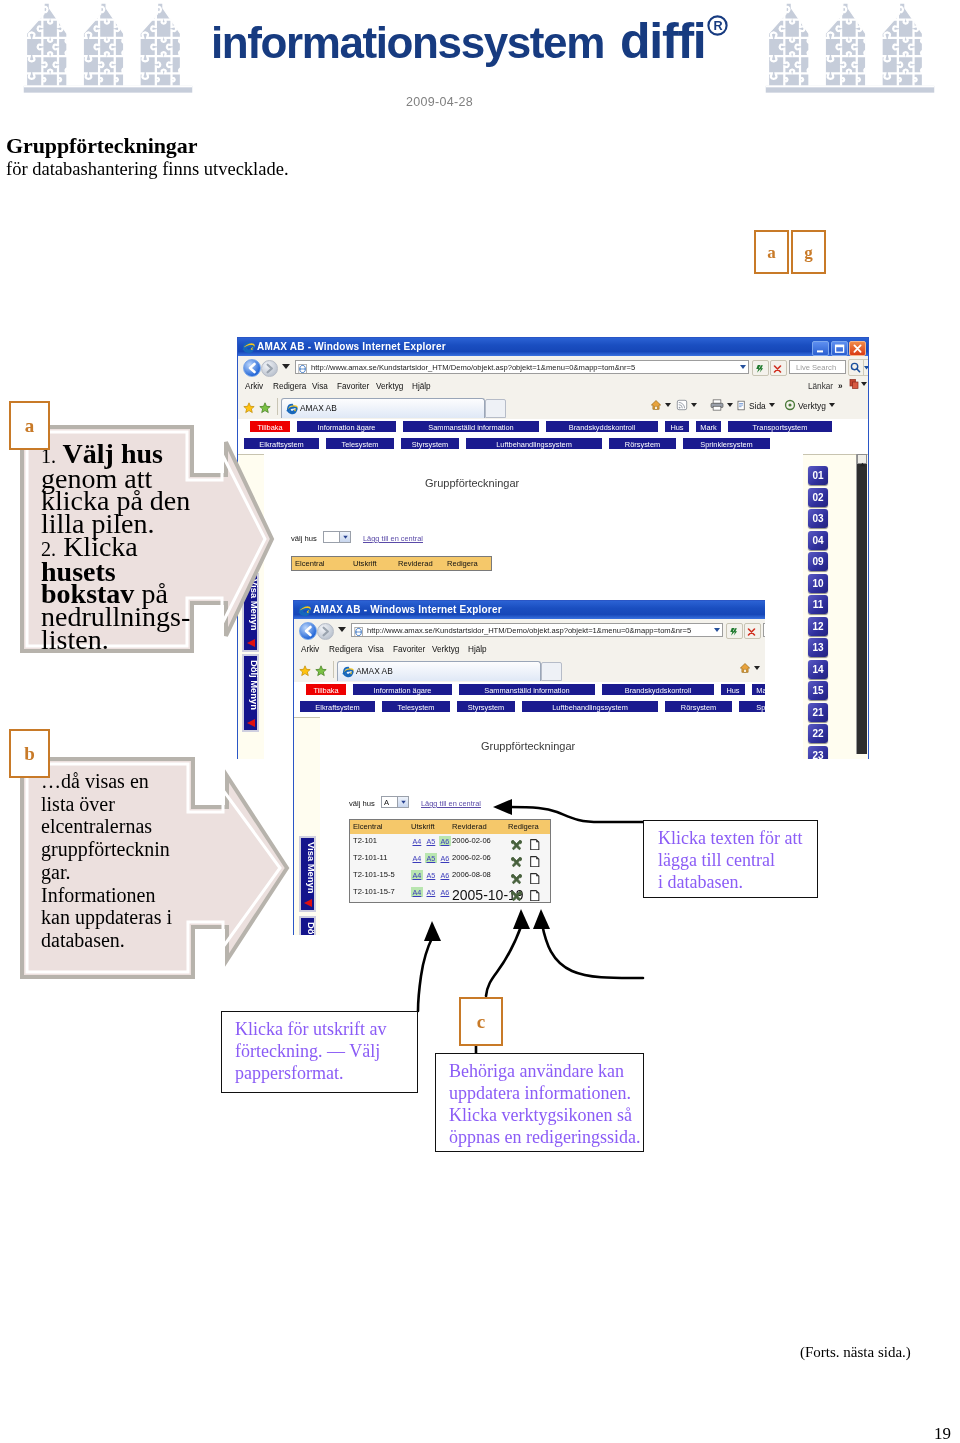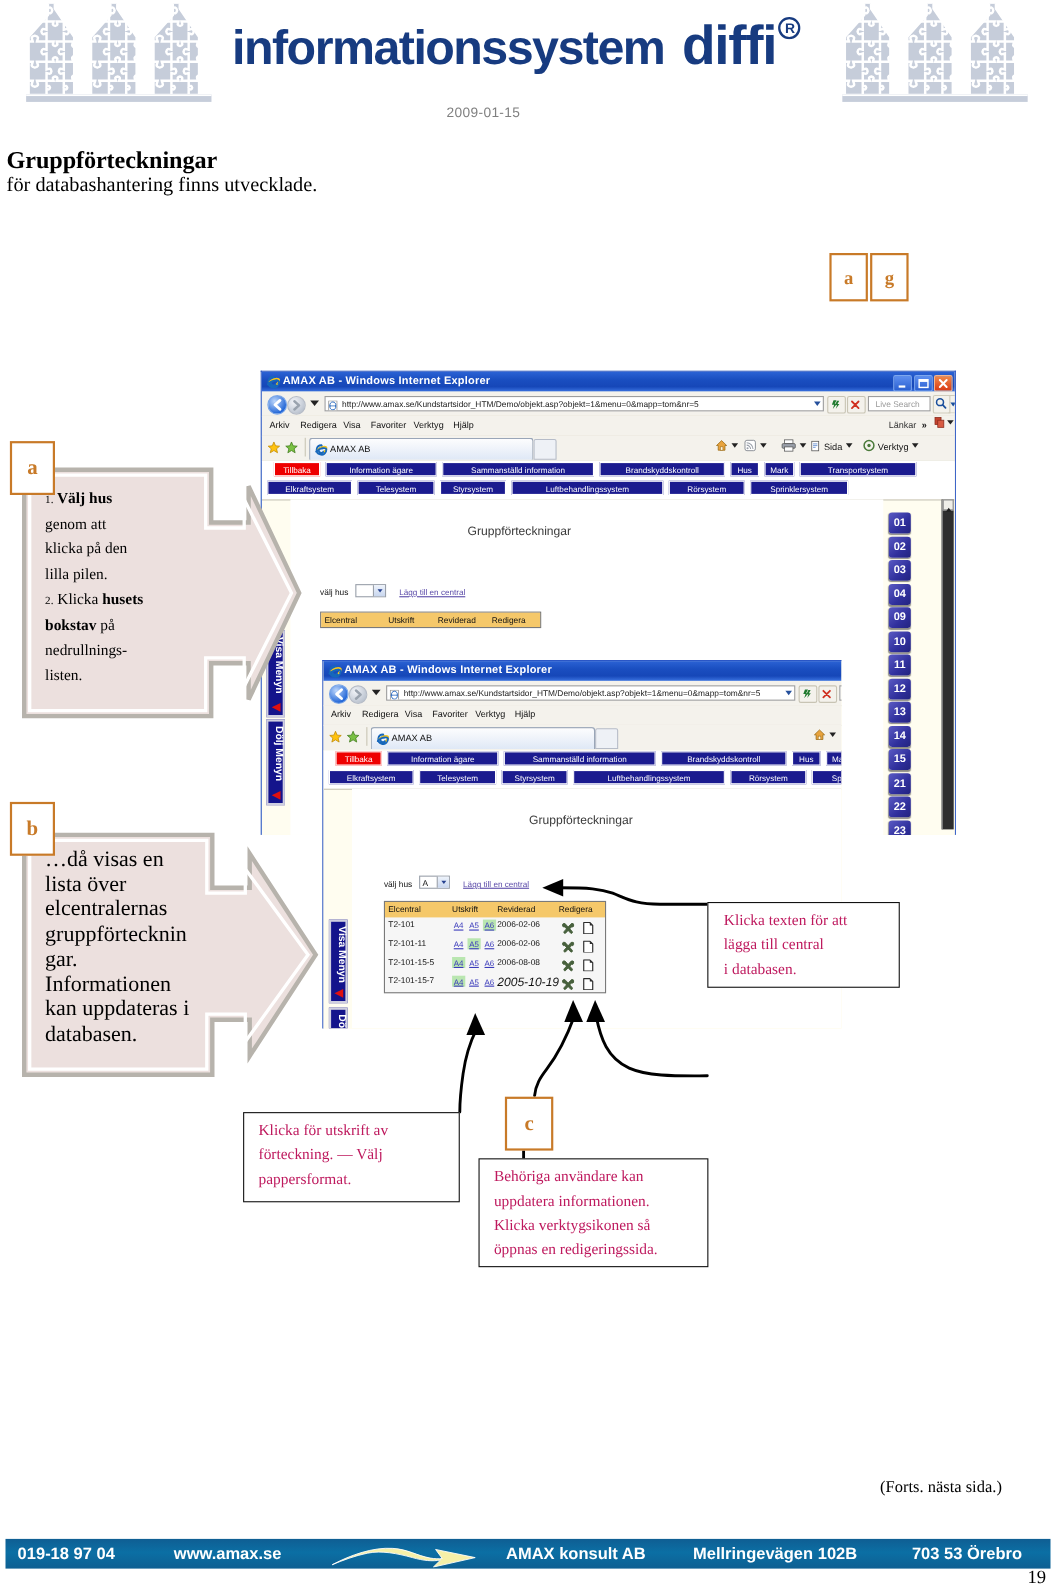--- a/index.html
+++ b/index.html
@@ -59,21 +59,21 @@
 
 
   
   .arrowbox{position:absolute;}
   .arrowsvg{position:absolute;left:0;top:0;}
   .calltext{position:absolute;color:#000;}
   .calltext .num{font-size:0.72em;}
   .calltext b{font-weight:bold;}
   .tagbox2{position:absolute;border:2px solid #C87A28;background:#fff;
            font-weight:bold;color:#C87A28;font-size:19px;text-align:center;line-height:45px;z-index:5;}
-  .ntext{position:absolute;font-size:14px;line-height:22.1px;color:#be185d;white-space:nowrap;}
+  .ntext{position:absolute;font-size:18px;line-height:22.1px;color:#8b5cf6;white-space:nowrap;}
   .leaders{position:absolute;left:0;top:0;pointer-events:none;}
   .plainbox{position:absolute;border:1.4px solid #111;background:#fff;color:#000;box-sizing:border-box;}
 
   
   .cont{position:absolute;left:800px;top:1344px;font-size:15px;color:#000;}
   .fbar{position:absolute;left:5px;top:1399px;width:950px;height:27px;
         background:linear-gradient(180deg,#0F5E93 0%,#0B6FA4 45%,#0E5F92 100%);
         font-family:"Liberation Sans",sans-serif;font-weight:bold;color:#fff;font-size:15px;}
   .fbar span{position:absolute;top:5px;white-space:nowrap;}
   .swoosh{position:absolute;left:296px;top:2px;}
@@ -120,21 +120,21 @@
 <use href="#HZ2" x="64" y="0"></use>
 <use href="#HZ2" x="127" y="0"></use>
 <rect x="0" y="92" width="187" height="7.5" fill="#c6cdda"></rect>
 <rect x="0" y="92" width="187" height="1.6" fill="#ffffff"></rect>
 </svg></div>
 
   <div class="brand"><span>informationssystem</span><span class="b">diffi</span><span class="reg"><svg viewBox="0 0 24 24" width="21" height="21">
           <circle cx="12" cy="12" r="10.4" fill="none" stroke="#173B80" stroke-width="2.4"></circle>
           <text x="12" y="17.4" text-anchor="middle" font-family="Liberation Sans, sans-serif" font-size="14.5" font-weight="bold" fill="#173B80">R</text>
         </svg></span></div>
-  <div class="hdate">2009-01-15</div>
+  <div class="hdate">2009-04-28</div>
 
   <div class="h1">Gruppförteckningar</div>
   <div class="h2">för databashantering finns utvecklade.</div>
 
   <div class="tagbox" id="tag-a">a</div>
   <div class="tagbox" id="tag-g">g</div>
 
   <div class="iewin" id="win1" style="left:237px;top:337px;width:632px;height:422px;border-bottom:none;">
     <div class="ie-title">
       <span class="ie-eicon"><svg viewBox="0 0 14 14" width="13" height="13">
@@ -459,21 +459,21 @@
             <span style="position:absolute;left:180px;top:2px;width:9.5px;height:11.5px;"><svg viewBox="0 0 10 12" width="9.5" height="11.5">
                 <path d="M0.7 0.6 H6.5 L9.3 3.3 V11.4 H0.7 Z" fill="#ffffff" stroke="#2a2a2a" stroke-width="1.1" stroke-linejoin="round"></path>
                 <path d="M6.5 0.7 L9.2 3.4 H6.5 Z" fill="#2a2a2a"></path>
               </svg></span>
           </div>
           <div style="position:relative;height:17px;">
             <span style="position:absolute;left:3px;top:2px;font-size:7.6px;color:#111;">T2-101-15-7</span>
             <a style="position:absolute;left:61px;top:2px;font-size:7.2px;color:#3b3bbb;text-decoration:underline;padding:0.5px 1.5px;background:#b9e6b0;">A4</a>
             <a style="position:absolute;left:75px;top:2px;font-size:7.2px;color:#3b3bbb;text-decoration:underline;padding:0.5px 1.5px;">A5</a>
             <a style="position:absolute;left:89px;top:2px;font-size:7.2px;color:#3b3bbb;text-decoration:underline;padding:0.5px 1.5px;">A6</a>
-            <span style="position:absolute;left:102px;top:2px;font-size:11px;color:#111;font-style:italic;">2005-10-19</span>
+            <span style="position:absolute;left:102px;top:2px;font-size:14px;color:#111;">2005-10-19</span>
             <span style="position:absolute;left:161px;top:2.5px;width:11px;height:11px;"><svg viewBox="0 0 14 14" width="11" height="11">
                 <g fill="#48613d" stroke="#48613d" stroke-width="1.1" stroke-linecap="round" stroke-linejoin="round">
                   <path d="M4.2 1.6 a2.1 2.1 0 1 0 -1.1 3.0 L10.1 12.0 a1.3 1.3 0 0 0 1.7 -1.8 Z"></path>
                   <path d="M9.8 1.6 a2.1 2.1 0 1 1 1.1 3.0 L3.9 12.0 a1.3 1.3 0 0 1 -1.7 -1.8 Z"></path>
                 </g>
               </svg></span>
             <span style="position:absolute;left:180px;top:2px;width:9.5px;height:11.5px;"><svg viewBox="0 0 10 12" width="9.5" height="11.5">
                 <path d="M0.7 0.6 H6.5 L9.3 3.3 V11.4 H0.7 Z" fill="#ffffff" stroke="#2a2a2a" stroke-width="1.1" stroke-linejoin="round"></path>
                 <path d="M6.5 0.7 L9.2 3.4 H6.5 Z" fill="#2a2a2a"></path>
               </svg></span>
@@ -487,21 +487,21 @@
           <div style="position:absolute;left:0;top:0;width:76px;height:17px;transform-origin:0 0;transform:rotate(90deg) translateY(-17px);color:#fff;font-family:&quot;Liberation Sans&quot;,sans-serif;font-weight:bold;font-size:9.4px;line-height:13.4px;padding-left:4px;white-space:nowrap;">Dölj Menyn</div>
         </div>
       </div>
   </div>
 
   <div class="arrowbox" id="cal-a" style="left:19px;top:424px;width:256px;height:230px;">
     <svg class="arrowsvg" viewBox="0 0 256 230" width="256" height="230">
       <path d="M3,3 H173 V51 H207 V18 L253,115 L207,212 V179 H173 V227 H3 Z" fill="#ece0de" stroke="#b7b3ac" stroke-width="4"></path>
       <path d="M8,8 H168 V56 H203 V30 L246,115 L203,200 V174 H168 V222 H8 Z" fill="none" stroke="#ffffff" stroke-width="3"></path>
     </svg>
-    <div class="calltext" id="cal-a-text" style="left:22px;top:19px;width:172px;font-size:14px;line-height:22.7px;">
+    <div class="calltext" id="cal-a-text" style="left:22px;top:19px;width:172px;font-size:28px;line-height:22.7px;">
         <div><span class="num">1.</span><b> Välj hus</b></div>
         <div><span>genom att</span></div>
         <div><span>klicka på den</span></div>
         <div><span>lilla pilen.</span></div>
         <div><span class="num">2.</span><span> Klicka </span><b>husets</b></div>
         <div><b>bokstav</b><span> på</span></div>
         <div><span>nedrullnings-</span></div>
         <div><span>listen.</span></div>
       </div>
   </div>
@@ -559,25 +559,15 @@
   <div class="plainbox" id="note-add" style="left:643px;top:820px;width:175px;height:78px;">
     <div class="ntext" id="note-add-t" style="left:14px;top:6px;">
         <div><span>Klicka texten för att</span></div>
         <div><span>lägga till central</span></div>
         <div><span>i databasen.</span></div>
       </div>
   </div>
   <div class="tagbox2" id="tag-c2" style="left:459px;top:997px;width:40px;height:45px;line-height:45px;z-index:6;">c</div>
 
   <div class="cont">(Forts. nästa sida.)</div>
-  <div class="fbar">
-    <span style="left:11px">019-18 97 04</span>
-    <span style="left:153px">www.amax.se</span>
-    <span style="left:455px">AMAX konsult AB</span>
-    <span style="left:625px">Mellringevägen 102B</span>
-    <span style="left:824px">703 53 Örebro</span>
-    <svg class="swoosh" viewBox="0 0 132 24" width="132" height="24">
-        <path d="M1,21.5 C18,12.5 38,5.5 56,6.6 C70,7.5 78,13.2 90,15.4 C94.5,16.2 98,16.2 101,15.8 L95,7.6 L131,15.0 L93,23.6 L99.5,17.2 C92,18.6 84,17.8 74,15.0 C60,11.2 46,8.4 33,11.0 C22,13.2 10,17.6 1,21.5 Z" fill="#f6f0a8" stroke="#ffffff" stroke-width="0.8"></path>
-      </svg>
-  </div>
   <div class="pageno">19</div>
 
 </div>
 
 </body></html>

